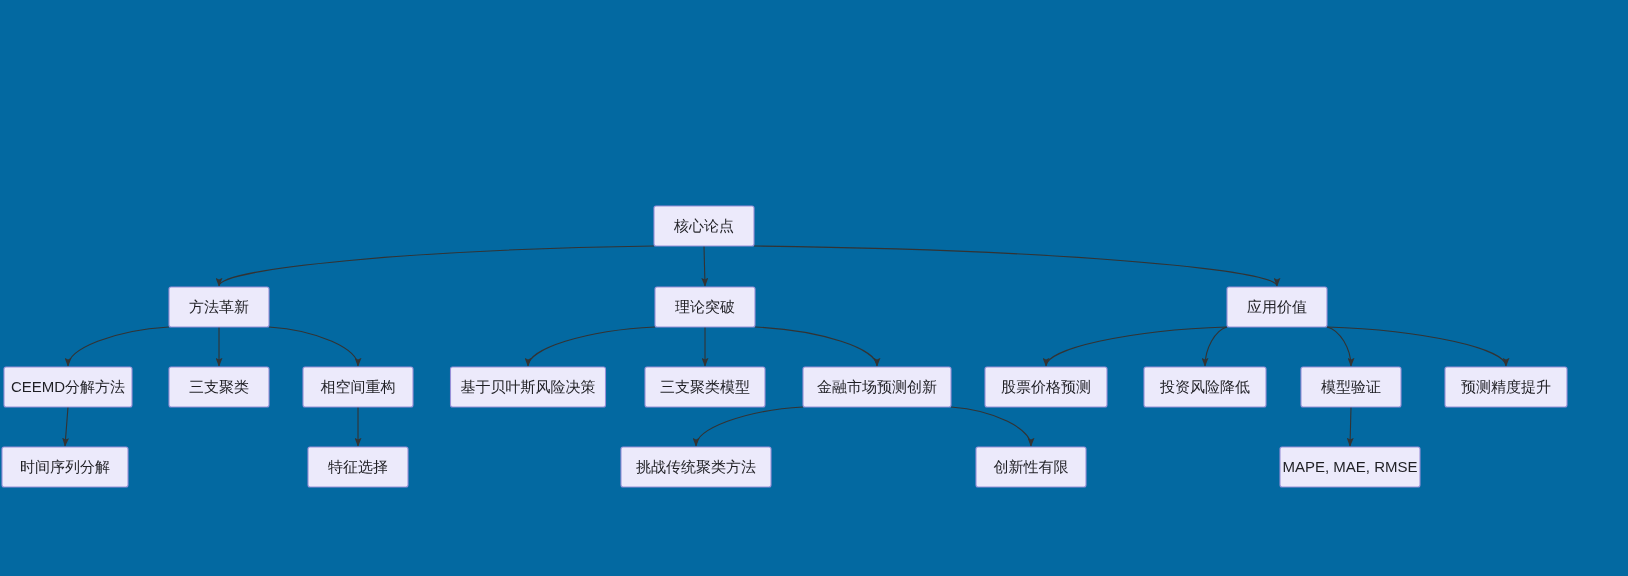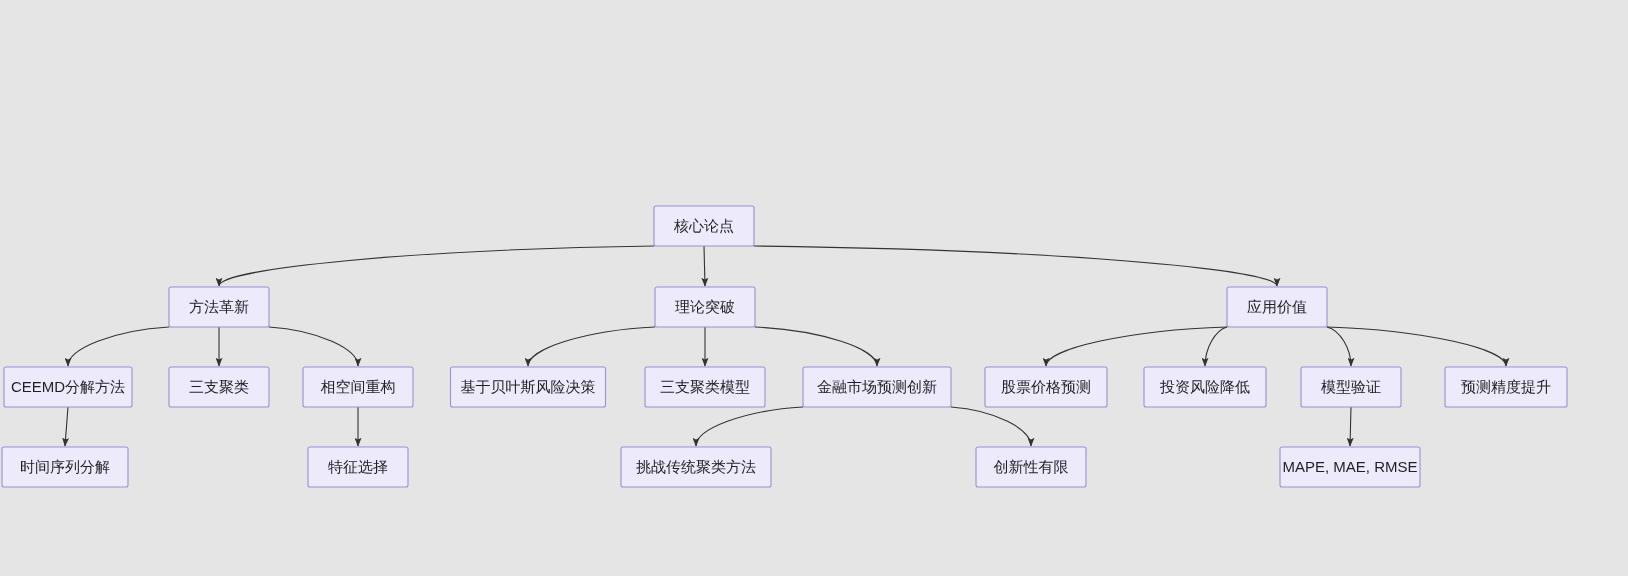--- a/index.html
+++ b/index.html
@@ -4,21 +4,21 @@
 <style>
   html, body {
     margin: 0;
     padding: 0;
     background: #ffffff;
   }
   #diagram-root {
     position: relative;
     width: 1628px;
     height: 576px;
-    background: #e5e5e5;
+    background: #0369a1;
     font-family: "Liberation Sans", "DejaVu Sans", sans-serif;
     overflow: hidden;
   }
   svg.flow-canvas {
     position: absolute;
     left: 0;
     top: 0;
     width: 1628px;
     height: 576px;
     display: block;

